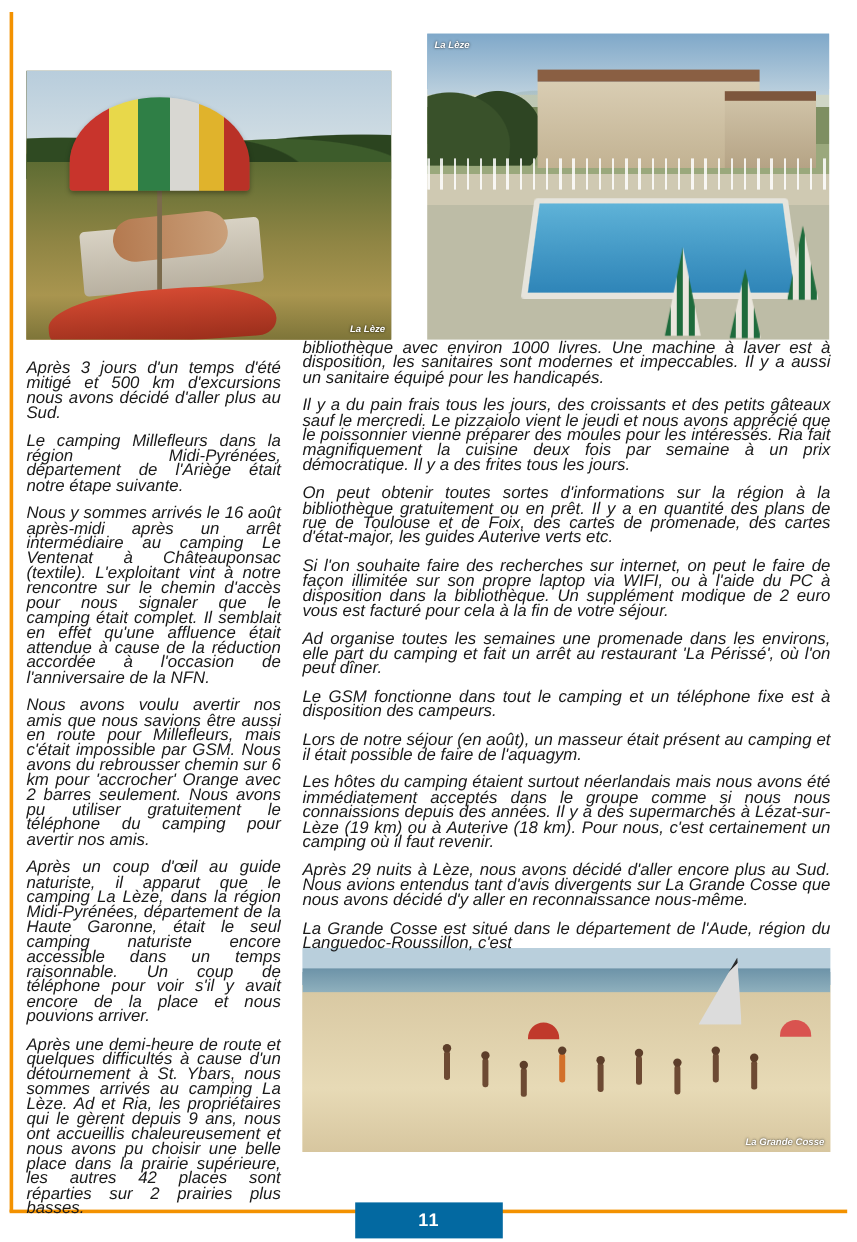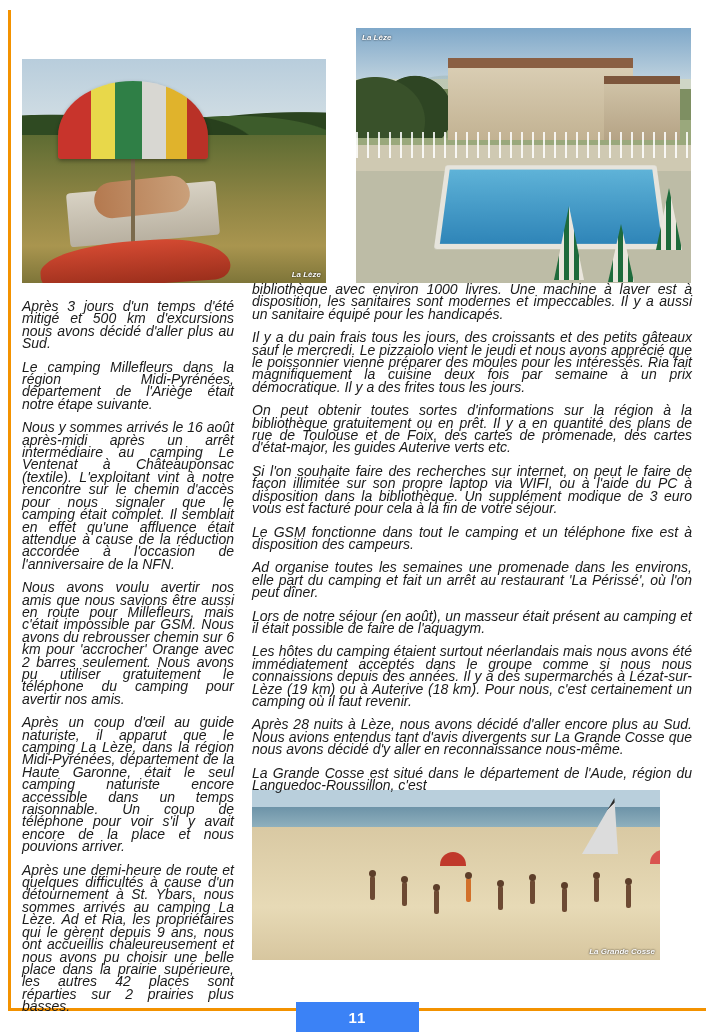--- a/index.html
+++ b/index.html
@@ -31,21 +31,21 @@
     width: 698px;
     height: 3px;
     background: #f39200;
   }
   .page-number-badge {
     position: absolute;
     left: 296px;
     top: 1002px;
     width: 123px;
     height: 30px;
-    background: #3b82f6;
+    background: #0369a1;
     color: #ffffff;
     font-size: 15px;
     font-weight: bold;
     display: flex;
     align-items: center;
     justify-content: center;
     letter-spacing: 1px;
   }
 
   
@@ -181,21 +181,21 @@
     clip-path: polygon(50% 0, 100% 100%, 0 100%);
   }
   #photo-pool-house .parasol-a { left: 198px; top: 178px; }
   #photo-pool-house .parasol-b { left: 300px; top: 160px; height: 62px; width: 26px; }
   #photo-pool-house .parasol-c { left: 252px; top: 196px; height: 58px; width: 26px; }
 
   
   #photo-beach-volley {
     left: 252px;
     top: 790px;
-    width: 408px;
+    width: 440px;
     height: 170px;
     background: linear-gradient(#b9cfdc 0 12%, #6f93a6 12% 18%, #d8c9a4 18% 40%, #e4d5af 40% 100%);
   }
   #photo-beach-volley .sea {
     position: absolute; left: 0; top: 10%; width: 100%; height: 12%;
     background: linear-gradient(#6d93a8, #8fb0bd);
   }
   #photo-beach-volley .sand {
     position: absolute; left: 0; top: 22%; width: 100%; height: 78%;
     background: linear-gradient(#d9c9a3, #e7dab6 60%, #d7c69f);
@@ -293,20 +293,20 @@
   <p>Nous y sommes arrivés le 16 août après-midi après un arrêt intermédiaire au camping Le Ventenat à Châteauponsac (textile). L'exploitant vint à notre rencontre sur le chemin d'accès pour nous signaler que le camping était complet. Il semblait en effet qu'une affluence était attendue à cause de la réduction accordée à l'occasion de l'anniversaire de la NFN.</p>
   <p>Nous avons voulu avertir nos amis que nous savions être aussi en route pour Millefleurs, mais c'était impossible par GSM. Nous avons du rebrousser chemin sur 6 km pour 'accrocher' Orange avec 2 barres seulement. Nous avons pu utiliser gratuitement le téléphone du camping pour avertir nos amis.</p>
   <p>Après un coup d'œil au guide naturiste, il apparut que le camping La Lèze, dans la région Midi-Pyrénées, département de la Haute Garonne, était le seul camping naturiste encore accessible dans un temps raisonnable. Un coup de téléphone pour voir s'il y avait encore de la place et nous pouvions arriver.</p>
   <p>Après une demi-heure de route et quelques difficultés à cause d'un détournement à St. Ybars, nous sommes arrivés au camping La Lèze. Ad et Ria, les propriétaires qui le gèrent depuis 9 ans, nous ont accueillis chaleureusement et nous avons pu choisir une belle place dans la prairie supérieure, les autres 42 places sont réparties sur 2 prairies plus basses.</p>
 </div>
 
 <div class="col" id="col-right">
   <p>bibliothèque avec environ 1000 livres. Une machine à laver est à disposition, les sanitaires sont modernes et impeccables. Il y a aussi un sanitaire équipé pour les handicapés.</p>
   <p>Il y a du pain frais tous les jours, des croissants et des petits gâteaux sauf le mercredi. Le pizzaiolo vient le jeudi et nous avons apprécié que le poissonnier vienne préparer des moules pour les intéressés. Ria fait magnifiquement la cuisine deux fois par semaine à un prix démocratique. Il y a des frites tous les jours.</p>
   <p>On peut obtenir toutes sortes d'informations sur la région à la bibliothèque gratuitement ou en prêt. Il y a en quantité des plans de rue de Toulouse et de Foix, des cartes de promenade, des cartes d'état-major, les guides Auterive verts etc.</p>
-  <p>Si l'on souhaite faire des recherches sur internet, on peut le faire de façon illimitée sur son propre laptop via WIFI, ou à l'aide du PC à disposition dans la bibliothèque. Un supplément modique de 3 euro vous est facturé pour cela à la fin de votre séjour.</p>
+  <p>Si l'on souhaite faire des recherches sur internet, on peut le faire de façon illimitée sur son propre laptop via WIFI, ou à l'aide du PC à disposition dans la bibliothèque. Un supplément modique de 2 euro vous est facturé pour cela à la fin de votre séjour.</p>
+  <p>Ad organise toutes les semaines une promenade dans les environs, elle part du camping et fait un arrêt au restaurant 'La Périssé', où l'on peut dîner.</p>
   <p>Le GSM fonctionne dans tout le camping et un téléphone fixe est à disposition des campeurs.</p>
-  <p>Ad organise toutes les semaines une promenade dans les environs, elle part du camping et fait un arrêt au restaurant 'La Périssé', où l'on peut dîner.</p>
   <p>Lors de notre séjour (en août), un masseur était présent au camping et il était possible de faire de l'aquagym.</p>
   <p>Les hôtes du camping étaient surtout néerlandais mais nous avons été immédiatement acceptés dans le groupe comme si nous nous connaissions depuis des années. Il y a des supermarchés à Lézat-sur-Lèze (19 km) ou à Auterive (18 km). Pour nous, c'est certainement un camping où il faut revenir.</p>
-  <p>Après 28 nuits à Lèze, nous avons décidé d'aller encore plus au Sud. Nous avions entendus tant d'avis divergents sur La Grande Cosse que nous avons décidé d'y aller en reconnaissance nous-même.</p>
+  <p>Après 29 nuits à Lèze, nous avons décidé d'aller encore plus au Sud. Nous avions entendus tant d'avis divergents sur La Grande Cosse que nous avons décidé d'y aller en reconnaissance nous-même.</p>
   <p>La Grande Cosse est situé dans le département de l'Aude, région du Languedoc-Roussillon, c'est</p>
 </div>
 
 </body></html>

